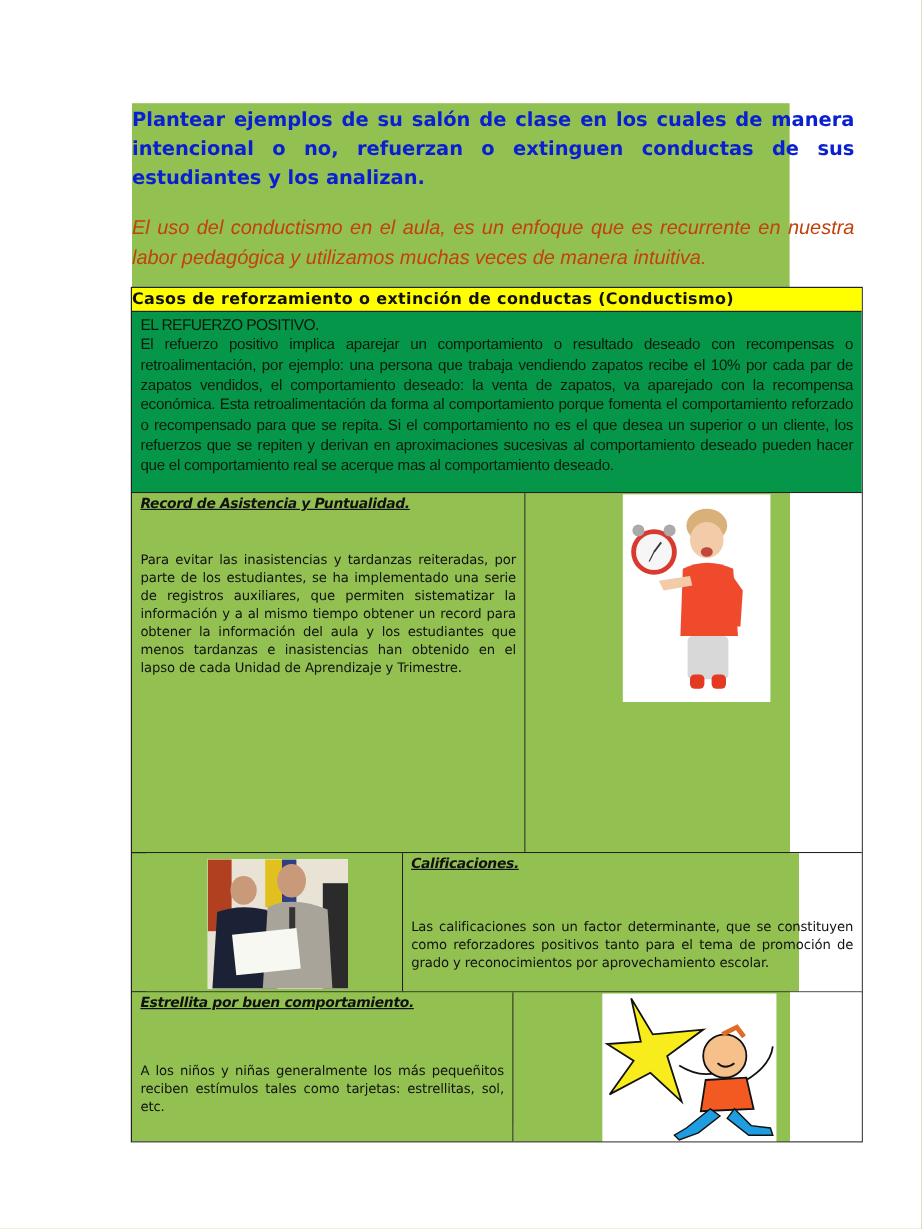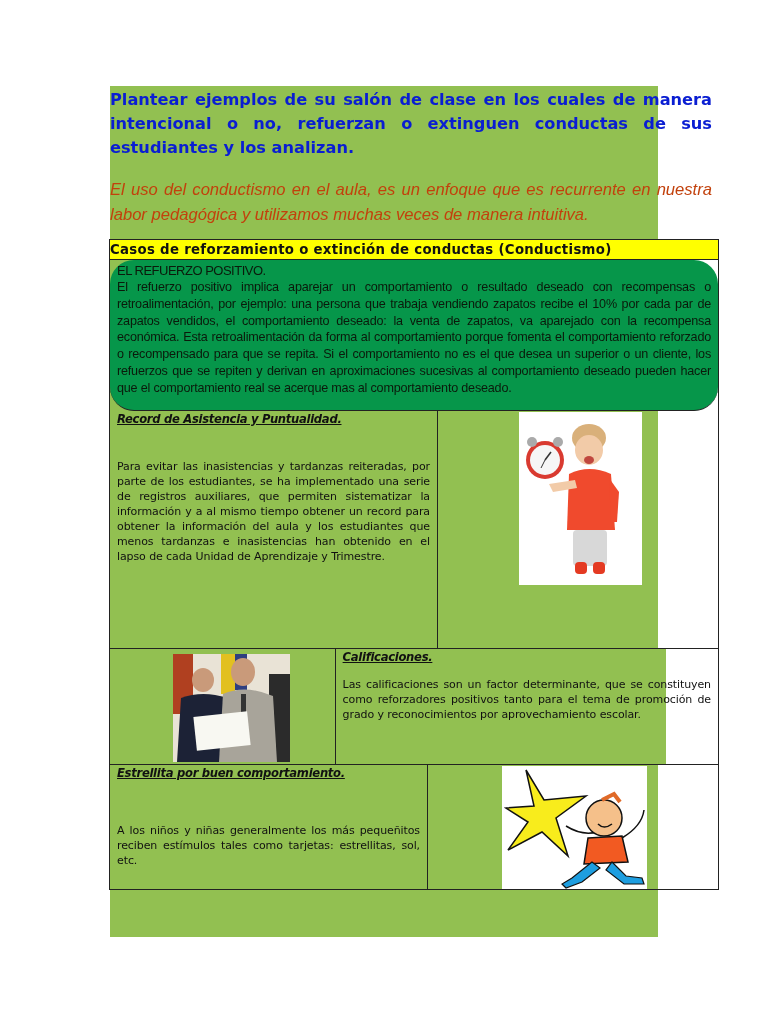--- a/index.html
+++ b/index.html
@@ -29,21 +29,20 @@
     }
     .t-title {
       background: #ffff00; height: 19px; line-height: 19px; 
       font-family: "DejaVu Sans", sans-serif; font-weight: bold; font-size: 13.3px;
       color: #111; border-bottom: 1px solid #222; letter-spacing: 0.3px;
     }
     .t-green {
       background: #06964a; height: 151px; padding: 1px 7px 0 7px; box-sizing: border-box;
       border-bottom: 1.5px solid #222; color: #0b1a0b;
       font-family: "Liberation Sans", sans-serif;
-      border-radius: 24px;
     }
     .t-green .sub { font-size: 13px; line-height: 17px; letter-spacing: -0.5px; margin-top: 1px; }
     .t-green .body {
       font-size: 12.6px; line-height: 16.8px; text-align: justify; text-align-last: left;
       margin-top: 0; letter-spacing: -0.2px;
     }
     .row { display: flex; border-bottom: 1.5px solid #222; box-sizing: border-box; }
     .row:last-child { border-bottom: none; }
     .cell { box-sizing: border-box; position: relative; }
     .cell.text { padding: 1px 7px 0 7px; font-family: "DejaVu Sans", sans-serif; color: #111; }
@@ -68,21 +67,21 @@
 <div class="intro">El uso del conductismo en el aula, es un enfoque que es recurrente en nuestra labor pedagógica y utilizamos muchas veces de manera intuitiva.</div>
 
 <div class="table">
   <div class="t-title">Casos de reforzamiento o extinción de conductas (Conductismo)</div>
 
   <div class="t-green">
     <div class="sub">EL REFUERZO POSITIVO.</div>
     <div class="body">El refuerzo positivo implica aparejar un comportamiento o resultado deseado con recompensas o retroalimentación, por ejemplo: una persona que trabaja vendiendo zapatos recibe el 10% por cada par de zapatos vendidos, el comportamiento deseado: la venta de zapatos, va aparejado con la recompensa económica. Esta retroalimentación da forma al comportamiento porque fomenta el comportamiento reforzado o recompensado para que se repita. Si el comportamiento no es el que desea un superior o un cliente, los refuerzos que se repiten y derivan en aproximaciones sucesivas al comportamiento deseado pueden hacer que el comportamiento real se acerque mas al comportamiento deseado.</div>
   </div>
 
-  <div class="row" style="height:238px;">
+  <div class="row" style="height:300px;">
     <div class="cell text vline" style="width:328px; background:#92c051;">
       <div class="title">Record de Asistencia y Puntualidad.</div>
       <div class="para" style="margin-top:32px;">Para evitar las inasistencias y tardanzas reiteradas, por parte de los estudiantes, se ha implementado una serie de registros auxiliares, que permiten sistematizar la información y a al mismo tiempo obtener un record para obtener la información del aula y los estudiantes que menos tardanzas e inasistencias han obtenido en el lapso de cada Unidad de Aprendizaje y Trimestre.</div>
     </div>
     <div class="cell split-bg" style="width:280px; --g:220px;">
       <div class="pic" style="left:81px; top:1px; width:123px; height:173px;">
         <svg width="123" height="173" viewBox="0 0 123 173">
           <rect width="123" height="173" fill="#ffffff"></rect>
           <ellipse cx="70" cy="26" rx="17" ry="14" fill="#d9b07a"></ellipse>
           <ellipse cx="70" cy="38" rx="14" ry="15" fill="#f2cba8"></ellipse>
@@ -117,21 +116,21 @@
           <path d="M8 44 Q30 36 54 44 L58 108 L4 108 Z" fill="#1c2236"></path>
           <ellipse cx="70" cy="18" rx="12" ry="14" fill="#c99a7a"></ellipse>
           <path d="M50 40 Q72 30 100 42 L104 108 L46 108 Z" fill="#a8a49a"></path>
           <rect x="68" y="40" width="5" height="30" fill="#333"></rect>
           <rect x="22" y="60" width="54" height="34" fill="#f8f8f2" transform="rotate(-6 49 77)"></rect>
         </svg>
       </div>
     </div>
     <div class="cell text" style="width:390px; --g:330px; background:linear-gradient(to right,#92c051 0,#92c051 330px,#fff 330px);">
       <div class="title">Calificaciones.</div>
-      <div class="para" style="margin-top:12px;">Las calificaciones son un factor determinante, que se constituyen como reforzadores positivos tanto para el tema de promoción de grado y reconocimientos por aprovechamiento escolar.</div>
+      <div class="para" style="margin-top:38px;">Las calificaciones son un factor determinante, que se constituyen como reforzadores positivos tanto para el tema de promoción de grado y reconocimientos por aprovechamiento escolar.</div>
     </div>
   </div>
 
   <div class="row" style="height:124px;">
     <div class="cell text vline" style="width:318px; background:#92c051;">
       <div class="title">Estrellita por buen comportamiento.</div>
       <div class="para" style="margin-top:42px;">A los niños y niñas generalmente los más pequeñitos  reciben estímulos tales como tarjetas: estrellitas, sol, etc.</div>
     </div>
     <div class="cell split-bg" style="width:290px; --g:230px;">
       <div class="pic" style="left:74px; top:1px; width:145px; height:123px;">

